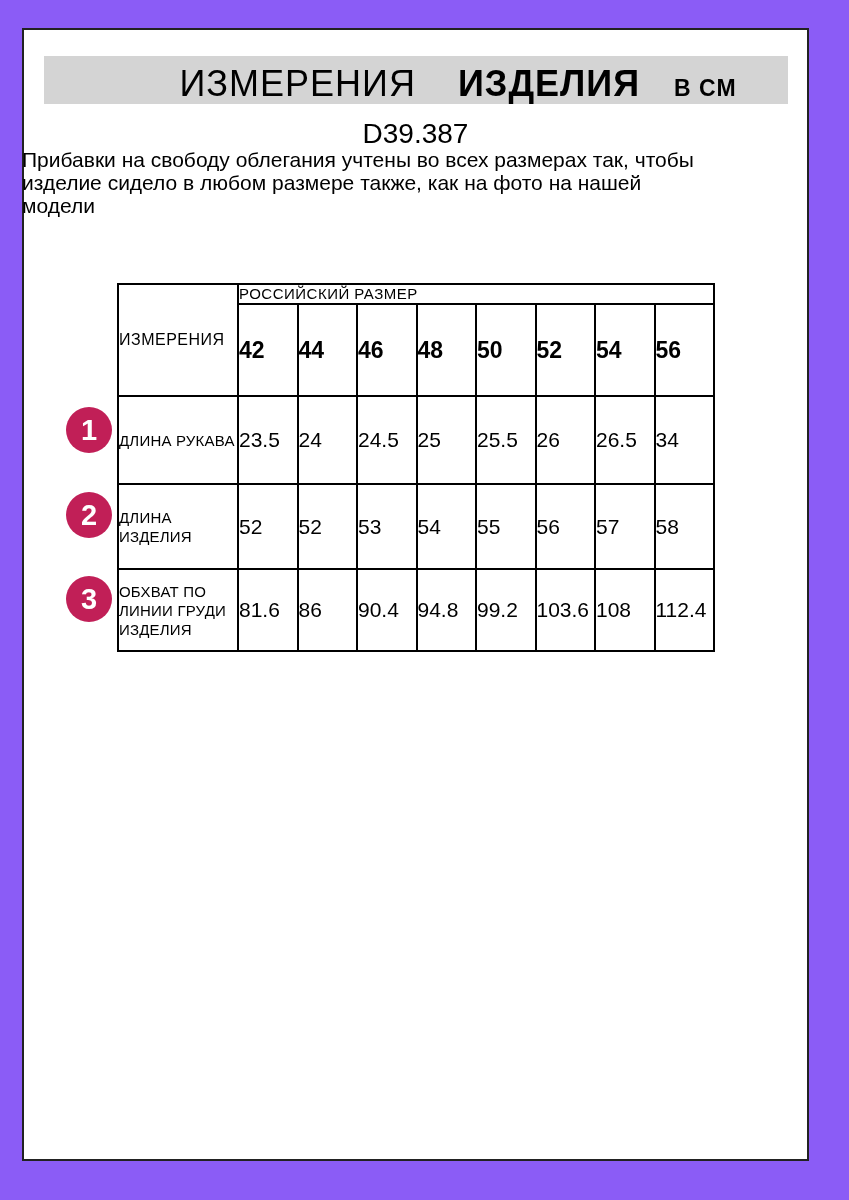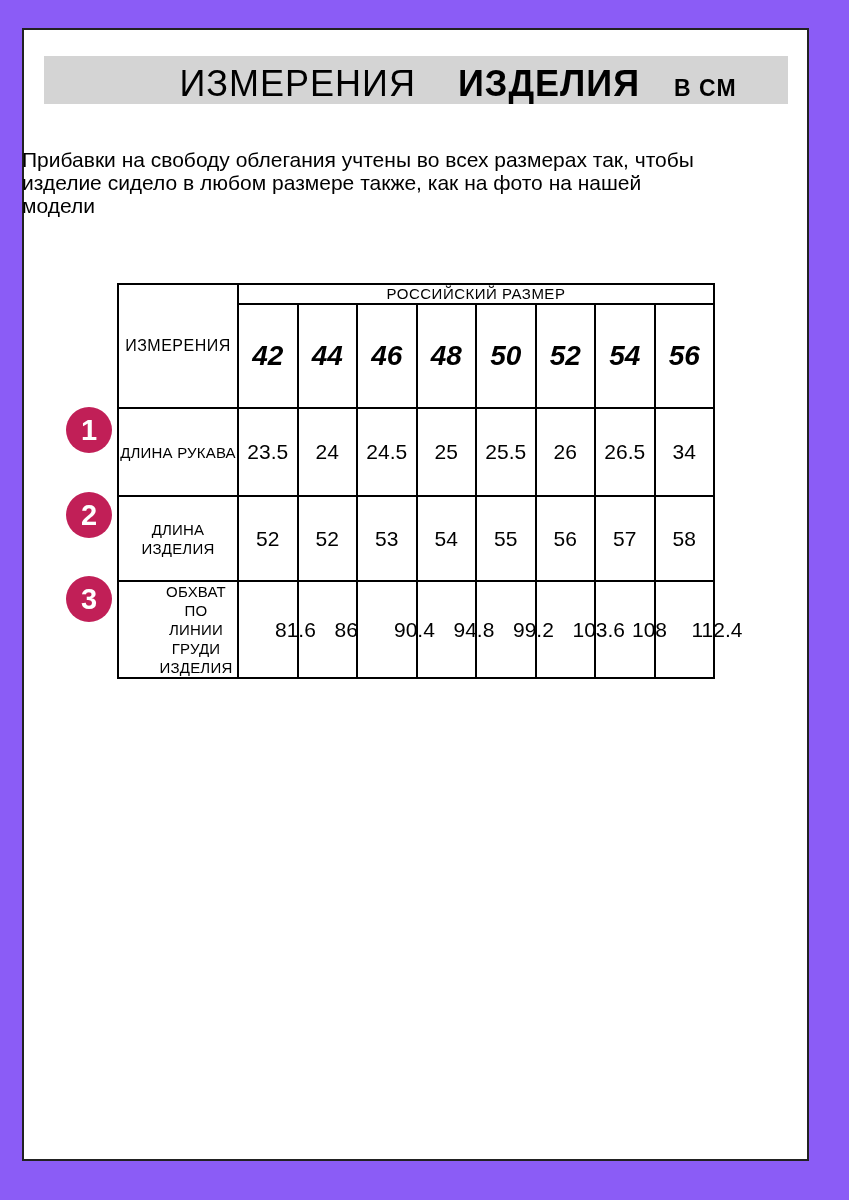--- a/index.html
+++ b/index.html
@@ -56,51 +56,50 @@
   }
   table.size-table {
     position: absolute;
     left: 117px; top: 283px;
     width: 598px;
     border-collapse: collapse;
     table-layout: fixed;
   }
   table.size-table td {
     border: 2px solid #000;
-    text-align: center;
+    text-align: left;
     vertical-align: middle;
     background: #fff;
   }
   td.corner {
     width: 120px;
     font-size: 16px;
     letter-spacing: 0.5px;
   }
   td.group {
     height: 20px;
     font-size: 15px;
     line-height: 16px;
     letter-spacing: 0.5px;
   }
   tr.sizes td {
-    height: 104px;
-    font-size: 28px;
+    height: 92px;
+    font-size: 23px;
     font-weight: 700;
-    font-style: italic;
   }
   tr.datarow td.label {
     font-size: 15px;
     line-height: 19px;
     white-space: pre-line;
     letter-spacing: 0.2px;
   }
   tr.datarow td.val { font-size: 21px; }
   tr.r1 td { height: 88px; }
   tr.r2 td { height: 85px; margin-left: 13px; }
-  tr.r3 td { height: 82px; padding-left: 36px; }
+  tr.r3 td { height: 82px; }
   .circle {
     position: absolute;
     left: 66px;
     width: 46px; height: 46px;
     border-radius: 50%;
     display: flex;
     align-items: center;
     justify-content: center;
     color: #fff;
     font-size: 29px;
@@ -124,20 +123,21 @@
 
 <div class="canvas">
   <div class="frame"></div>
 
   <div class="title-bar" style="background: rgb(212, 212, 212);">
     <span class="t-reg">ИЗМЕРЕНИЯ</span>
     <span class="t-bold">ИЗДЕЛИЯ</span>
     <span class="t-units">В СМ</span>
   </div>
 
+  <div class="code">D39.387</div>
 
   <div class="desc">Прибавки на свободу облегания учтены во всех размерах так, чтобы
 изделие сидело в любом размере также, как на фото на нашей
 модели</div>
 
   <table class="size-table">
     <tbody>
         <tr>
       <td class="corner" rowspan="2">ИЗМЕРЕНИЯ</td>
       <td class="group" colspan="8">РОССИЙСКИЙ РАЗМЕР</td>

